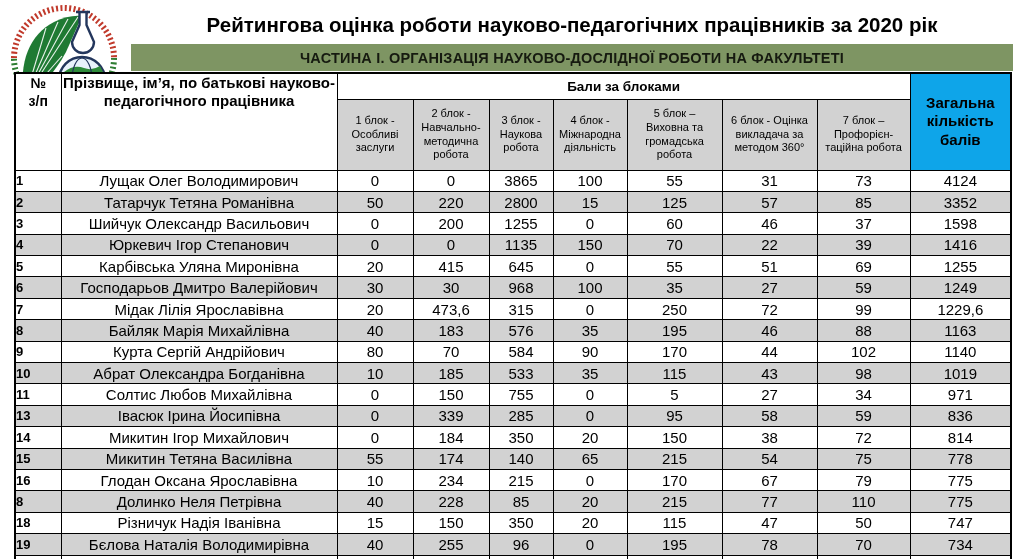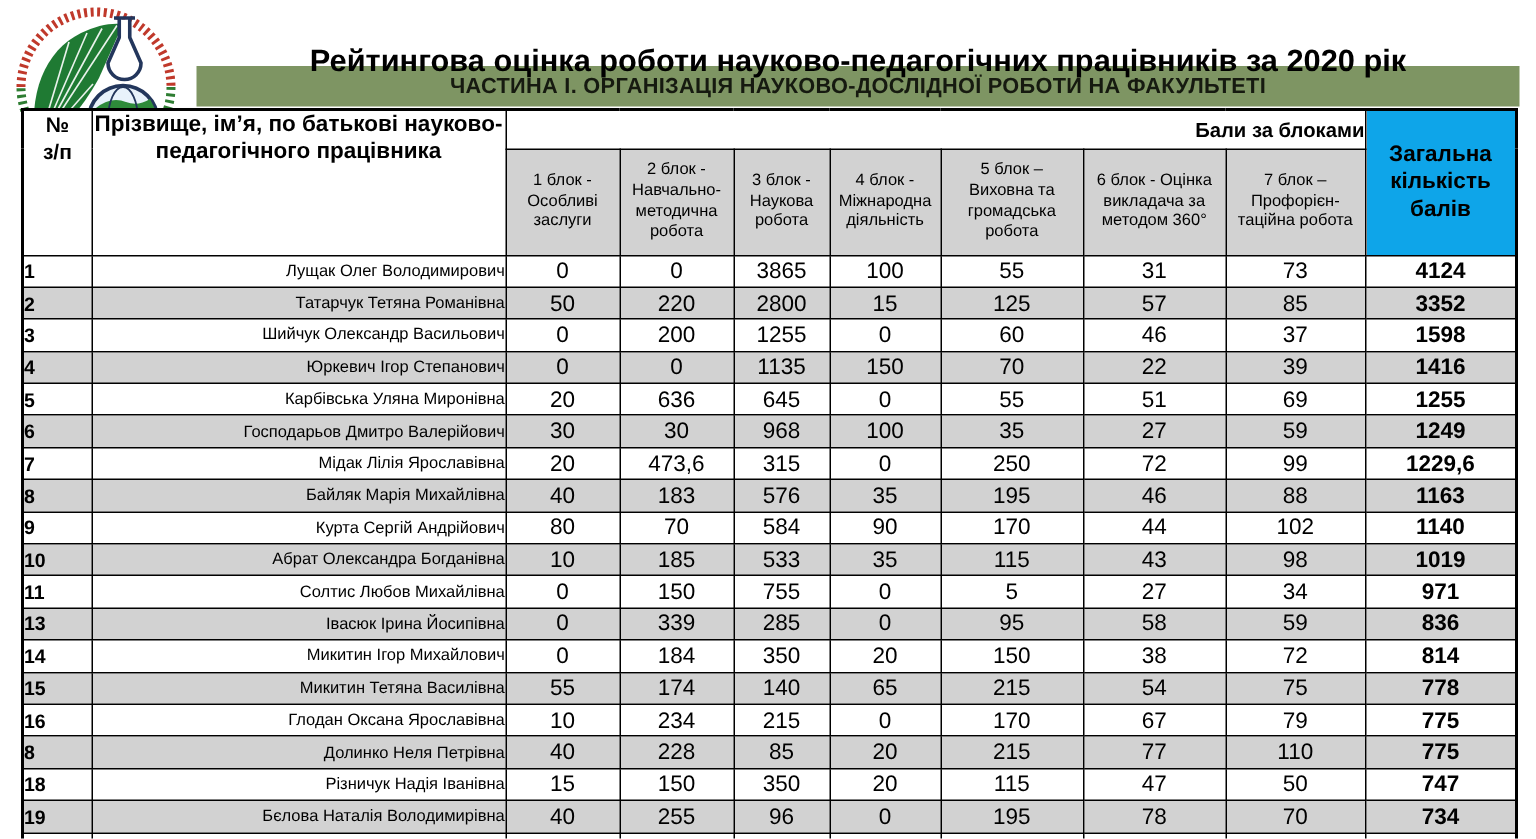--- a/index.html
+++ b/index.html
@@ -13,21 +13,21 @@
   .banner{
     position:absolute;left:131px;top:2px;width:882px;height:27px;
     background:#7e9563;display:flex;align-items:center;justify-content:center;
     font-weight:bold;font-size:14.5px;color:#161a10;letter-spacing:.2px;
     white-space:nowrap;
     margin-top:42px;
   }
 
   
   .title-wrap{
-    position:absolute;left:131px;top:30px;width:882px;text-align:center;
+    position:absolute;left:131px;top:14px;width:882px;text-align:center;
     font-weight:bold;color:#000;line-height:1.04;
   }
   .title-line1{font-size:20.5px;}
   .title-line2{font-size:20.5px;}
 
   
   .logo-box{position:absolute;left:2px;top:0px;width:130px;height:118px;background:#fff;}
   .logo-box svg{display:block;}
 
   
@@ -44,44 +44,44 @@
   th.num-h{
     font-weight:bold;font-size:14px;text-align:center;vertical-align:top;
     padding-top:3px;white-space:pre-line;line-height:1.3;background:#fff;
     border-width:2px;
   }
   th.name-h{
     font-weight:bold;font-size:15px;text-align:center;vertical-align:top;
     padding-top:3px;line-height:1.18;background:#fff;border-width:2px;
   }
   th.group-h{
-    font-weight:bold;font-size:13.5px;text-align:right;vertical-align:middle;
+    font-weight:bold;font-size:13.5px;text-align:center;vertical-align:middle;
     background:#fff;
   }
   th.block-h{
     font-weight:normal;font-size:11px;line-height:1.24;text-align:center;
     vertical-align:middle;background:#d2d2d2;white-space:pre-line;
   }
   th.total-h{
     font-weight:bold;font-size:15px;text-align:center;vertical-align:middle;
     line-height:1.25;background:#0ea5e9;border-width:2px;padding:0 6px;
   }
   tbody tr{height:21.4px;}
   tbody tr.alt td{background:#d2d2d2;}
   td.rank{
     font-weight:bold;font-size:13px;text-align:left;padding-left:4px;
     vertical-align:middle;
   }
   td.pname{
-    font-size:11px;text-align:right;padding-left:6px;vertical-align:middle;
+    font-size:15px;text-align:center;padding-left:6px;vertical-align:middle;
     white-space:nowrap;
     margin-top:10px;
   }
   td.score{font-size:15px;text-align:center;vertical-align:middle;}
-  td.total{font-size:15px;font-weight:bold;text-align:center;vertical-align:middle;}
+  td.total{font-size:15px;font-weight:normal;text-align:center;vertical-align:middle;}
 </style>
 </head>
 <body>
 
 <div class="page">
 
   <div class="logo-box">
     <svg width="128" height="118" viewBox="0 0 128 118">
       <circle cx="62" cy="58" r="55" fill="#ffffff"></circle>
 
@@ -212,21 +212,21 @@
           <td class="score">150</td>
           <td class="score">70</td>
           <td class="score">22</td>
           <td class="score">39</td>
           <td class="total">1416</td>
         </tr>
         <tr>
           <td class="rank">5</td>
           <td class="pname">Карбівська Уляна Миронівна</td>
           <td class="score">20</td>
-          <td class="score">636</td>
+          <td class="score">415</td>
           <td class="score">645</td>
           <td class="score">0</td>
           <td class="score">55</td>
           <td class="score">51</td>
           <td class="score">69</td>
           <td class="total">1255</td>
         </tr>
         <tr class="alt">
           <td class="rank">6</td>
           <td class="pname">Господарьов Дмитро Валерійович</td>

